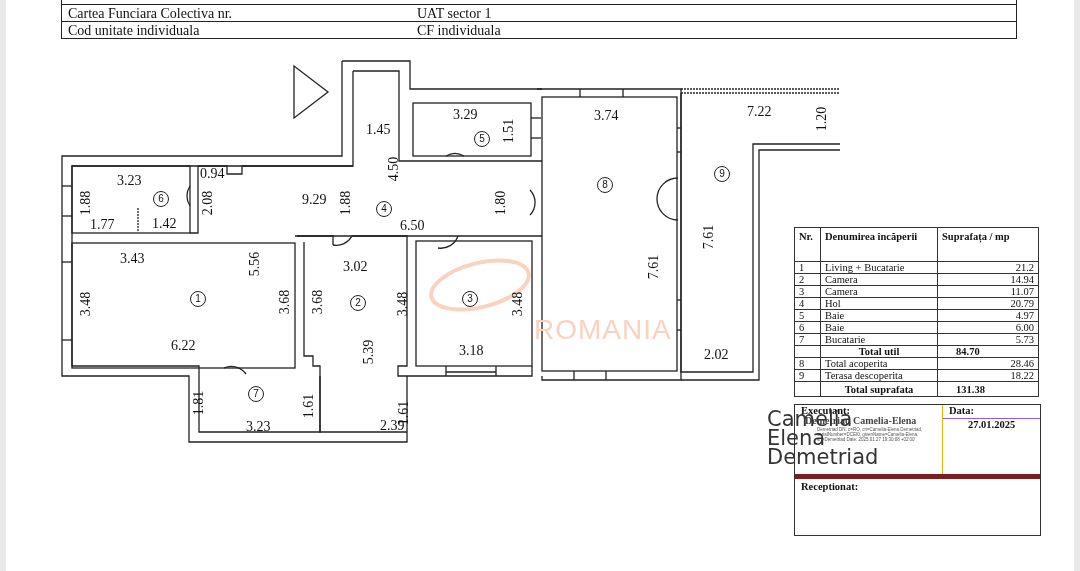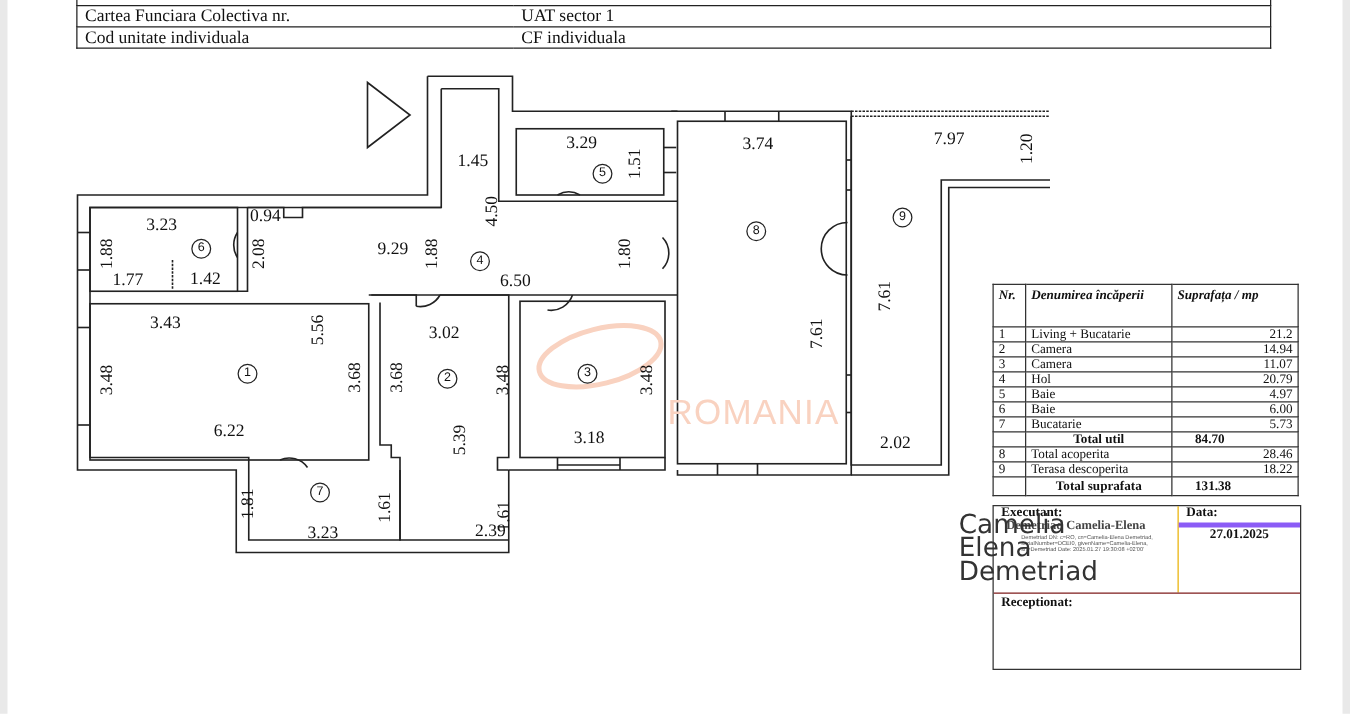--- a/index.html
+++ b/index.html
@@ -26,36 +26,36 @@
   }
   .watermark {
     position:absolute; left:534px; top:314px; font-family:"Liberation Sans", sans-serif;
     font-size:28px; letter-spacing:1px; color:#f9d2c0;
   }
   .areas {
     position:absolute; left:794px; top:227px; width:245px; border-collapse:collapse;
     font-size:10.5px; line-height:11px;
   }
   .areas td, .areas th { border:1px solid #333; padding:0 4px; }
-  .areas th { font-weight:bold; text-align:left; vertical-align:top; height:30px; padding-top:3px;font-style:italic; }
+  .areas th { font-weight:bold; text-align:left; vertical-align:top; height:30px; padding-top:3px; }
   .areas td.n { width:17px; }
   .areas td.name { width:108px; }
   .areas td.val { text-align:right; }
   .areas tr.total td { font-weight:bold; text-align:center; }
   .areas tr.total td.val { text-align:left; padding-left:18px; }
   .areas tr.grand td { height:14px; }
   .sign {
     position:absolute; left:794px; top:404px; width:245px; height:130px; border:1px solid #333;
     font-size:10.5px;
   }
   .sign .left { position:absolute; left:0; top:0; width:147px; height:69px; border-right:1px solid #eab308; }
   .sign .right { position:absolute; left:148px; top:0; right:0; height:69px; }
-  .sign .right .lbl { border-bottom:4px solid #8b5cf6; padding:0 6px; height:13px; font-weight:bold; }
+  .sign .right .lbl { border-bottom:1px solid #8b5cf6; padding:0 6px; height:13px; font-weight:bold; }
   .sign .date { text-align:center; font-weight:bold; }
-  .sign .recv { position:absolute; left:0; top:69px; right:0; bottom:0; border-top:1px solid #7f1d1d; padding:2px 6px; font-weight:bold; }
+  .sign .recv { position:absolute; left:0; top:69px; right:0; bottom:0; border-top:5px solid #7f1d1d; padding:2px 6px; font-weight:bold; }
   .sign .exe { font-weight:bold; padding:0 6px; }
   .sign .signer { position:absolute; left:10px; top:10px; font-weight:bold; font-size:10px; color:#444; }
   .sign .digi { position:absolute; left:22px; top:22px; font-family:"Liberation Sans", sans-serif; font-size:4.5px; line-height:5px; color:#555; width:120px; }
   .sig-name {
     position:absolute; left:767px; top:410px; font-family:"DejaVu Sans", sans-serif;
     font-size:21px; line-height:19px; color:#333;
   }
 </style>
 </head>
 <body>
@@ -182,21 +182,21 @@
 <div class="dim v" style="left:392px;top:406px;">1.61</div>
 <div class="dim" style="left:354px;top:419px;margin-left:26px;">2.39</div>
 <div class="dim v" style="left:506px;top:297px;">3.48</div>
 <div class="dim" style="left:459px;top:344px;">3.18</div>
 <div class="dim v" style="left:187px;top:396px;">1.81</div>
 <div class="dim v" style="left:297px;top:399px;">1.61</div>
 <div class="dim" style="left:246px;top:420px;">3.23</div>
 <div class="dim" style="left:594px;top:109px;">3.74</div>
 <div class="dim v" style="left:642px;top:260px;">7.61</div>
 <div class="dim v" style="left:697px;top:230px;">7.61</div>
-<div class="dim" style="left:747px;top:105px;">7.97</div>
+<div class="dim" style="left:747px;top:105px;">7.22</div>
 <div class="dim v" style="left:810px;top:112px;">1.20</div>
 <div class="dim" style="left:704px;top:348px;">2.02</div>
 
 <table class="areas">
   <tbody>
       <tr>
     <th>Nr.</th>
     <th>Denumirea încăperii</th>
     <th>Suprafața / mp</th>
   </tr>

